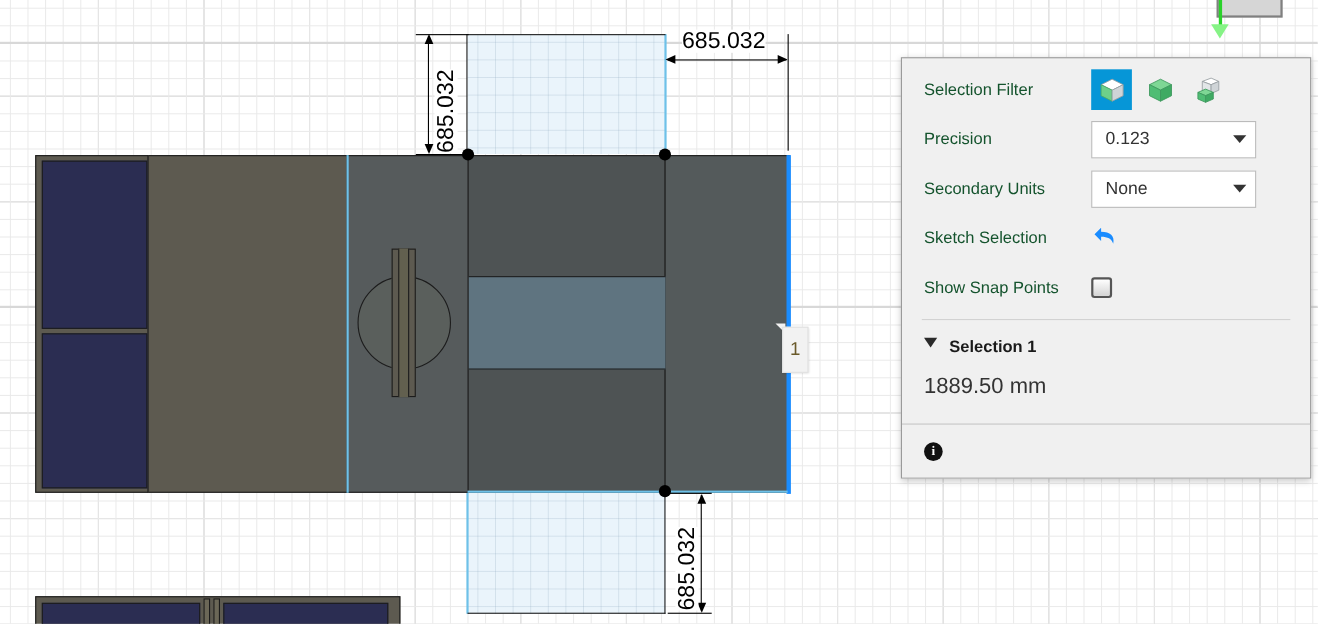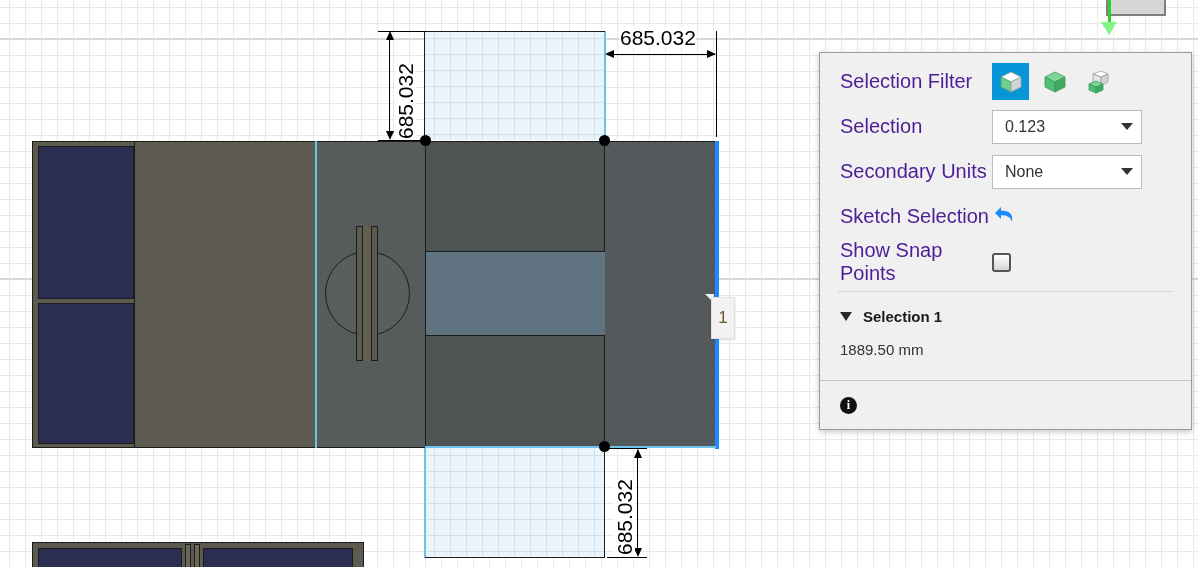--- a/index.html
+++ b/index.html
@@ -231,22 +231,22 @@
   #dialog-body {
     padding: 6px 0 8px 0;
   }
   .row {
     display: flex;
     align-items: center;
     min-height: 45px;
     padding: 0 18px 0 20px;
   }
   .row-label {
-    font-size: 20px;
-    color: #4c1d95;
+    font-size: 15px;
+    color: #14532d;
     width: 152px;
     flex: none;
   }
   .row-control {
     flex: 1;
     display: flex;
     align-items: flex-end;
   }
 
   
@@ -302,21 +302,20 @@
   }
 
   .divider {
     height: 1px;
     background: #d2d2d2;
     margin: 6px 18px 6px 18px;
   }
 
   .section-head {
     display: flex;
-    align-items: center;
     padding: 10px 18px 8px 20px;
   }
   .tri-down {
     width: 0; height: 0;
     border-left: 6px solid transparent;
     border-right: 6px solid transparent;
     border-top: 9px solid #2a2a2a;
     margin-right: 11px;
   }
   .section-title {
@@ -334,21 +333,21 @@
     align-items: center;
     padding: 8px 18px 14px 20px;
   }
   .result-label {
     font-size: 15px;
     color: #333;
     width: 160px;
     flex: none;
   }
   .result-value {
-    font-size: 15px;
+    font-size: 20px;
     color: #333;
   }
 
   #dialog-footer {
     border-top: 1px solid #c6c6c6;
     background: #f0f0f0;
     height: 48px;
     display: flex;
     align-items: center;
     padding: 0 12px 0 20px;
@@ -496,21 +495,21 @@
             <polygon points="3,15 10,12 17,15 10,18" fill="#7ed795" stroke="#3f9a5e" stroke-width="0.8"></polygon>
             <polygon points="3,15 10,18 10,24 3,21" fill="#4fbd74" stroke="#3f9a5e" stroke-width="0.8"></polygon>
             <polygon points="17,15 10,18 10,24 17,21" fill="#3faa63" stroke="#3f9a5e" stroke-width="0.8"></polygon>
           </svg>
         </div>
 
       </div>
     </div>
 
     <div class="row">
-      <div class="row-label">Selection</div>
+      <div class="row-label">Precision</div>
       <div class="row-control">
         <div class="select-field">
           <span class="select-value">0.123</span>
           <span class="select-caret"></span>
         </div>
       </div>
     </div>
 
     <div class="row">
       <div class="row-label">Secondary Units</div>

